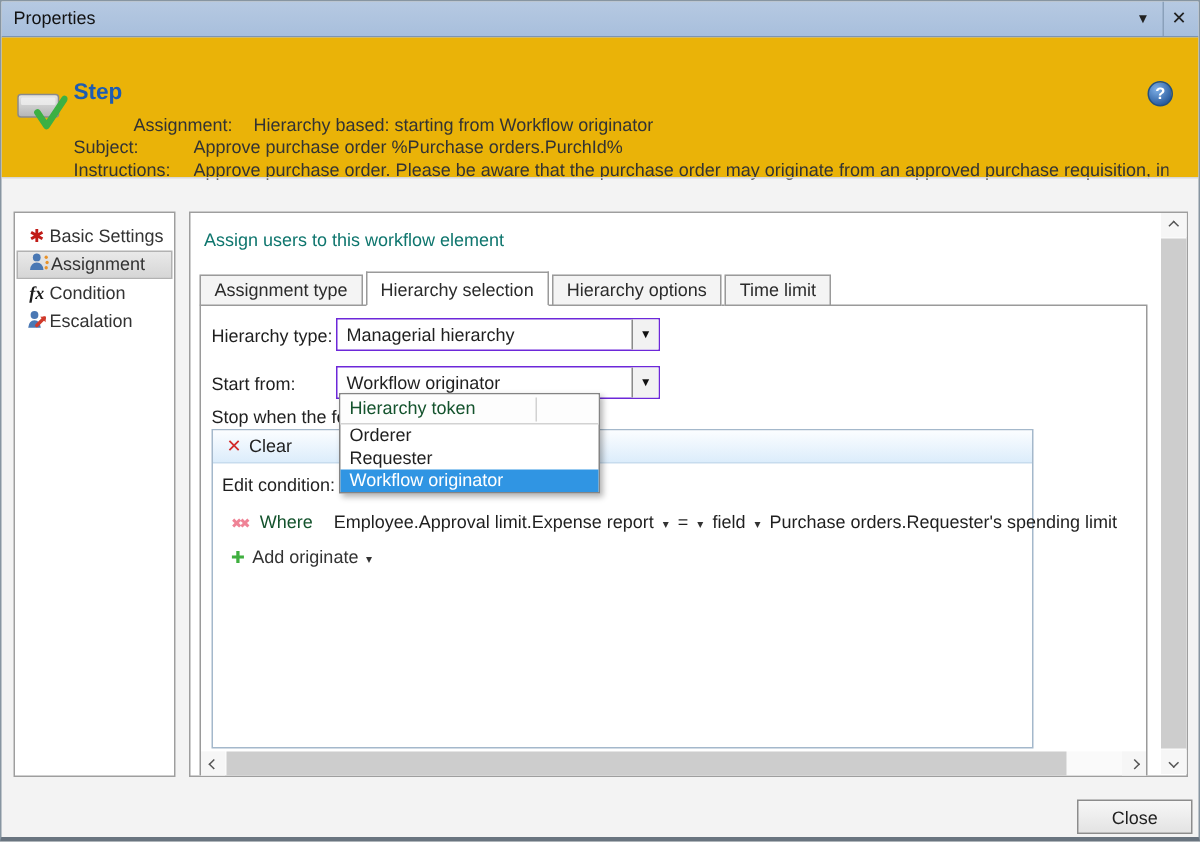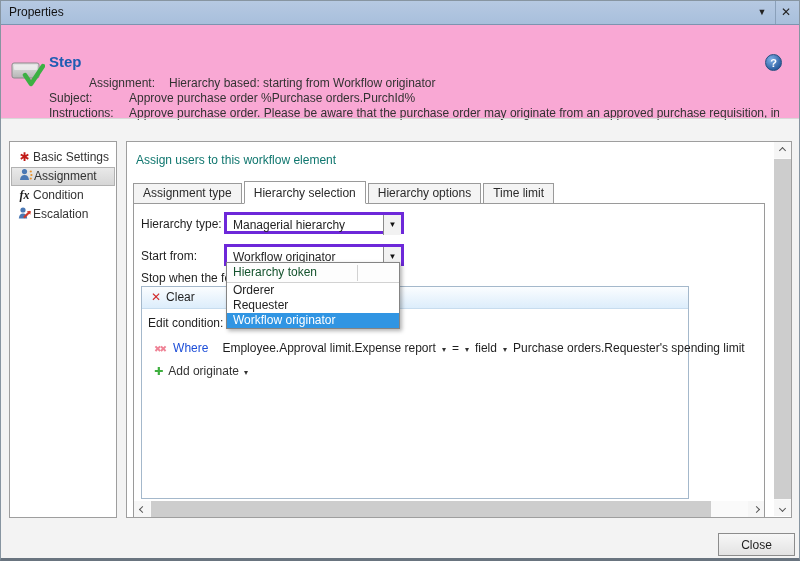--- a/index.html
+++ b/index.html
@@ -10,21 +10,21 @@
 
   
   .titlebar { position:absolute; left:0; top:0; width:100%; height:24px; background:linear-gradient(#b6c9e2,#a8bfdc);
               border-bottom:1px solid #7d94b0; }
   .titlebar .title { position:absolute; left:8px; top:0; line-height:23px; color:#121212; }
   .tb-menu { position:absolute; right:27px; top:0; width:20px; height:23px; text-align:center; line-height:23px; font-size:9px; color:#222; cursor:default; }
   .tb-div { position:absolute; right:23px; top:0; width:1px; height:23px; background:#8aa0ba; }
   .tb-close { position:absolute; right:3px; top:0; width:20px; height:23px; text-align:center; line-height:23px; font-size:12px; color:#222; cursor:default; }
 
   
-  .header { position:absolute; left:0; top:24px; width:100%; height:93px; background:#f9a8d4; }
+  .header { position:absolute; left:0; top:24px; width:100%; height:93px; background:#eab308; }
   .hdr-sep { position:absolute; left:0; top:117px; width:100%; height:1px; background:#d8d8d8; }
   .step-icon { position:absolute; left:10px; top:34px; }
   .step-title { position:absolute; left:48px; top:28px; font-size:15px; font-weight:bold; color:#1d5cb2; }
   .hdr-row { position:absolute; left:48px; width:740px; height:15px; white-space:nowrap; }
   .hdr-row .lbl { display:inline-block; width:80px; color:#333; vertical-align:top; }
   .hdr-row .val { display:inline-block; max-width:650px; overflow:hidden; text-overflow:clip; color:#333; vertical-align:top; white-space:nowrap; }
   .row0 { top:51px;margin-left:40px; } .row1 { top:66px; } .row2 { top:81px; }
   .help-icon { position:absolute; right:17px; top:29px; width:17px; height:17px; border-radius:50%;
                background:radial-gradient(circle at 35% 30%, #7fb0e8, #2a5c9e 75%); color:#fff; font-weight:bold;
                font-size:11px; text-align:center; line-height:17px; border:1px solid #23507f; }
@@ -39,34 +39,34 @@
 
   
   .main { position:absolute; left:125px; top:140px; width:666px; height:377px; background:#fff; border:1px solid #9e9e9e; }
   .section-title { position:absolute; left:9px; top:11px; color:#0f766e; }
   .tabs { position:absolute; left:6px; top:39px; height:23px; display:flex; align-items:flex-end; z-index:3; }
   .tab { height:21px; line-height:19px; padding:0 9px; border:1px solid #9a9a9a; background:#f4f4f4; margin-right:2px; color:#2b2b2b; white-space:nowrap; }
   .tab.active { height:23px; line-height:22px; background:#fff; border-bottom:1px solid #fff; }
   .tabpage { position:absolute; left:6px; top:61px; width:632px; height:314px; border:1px solid #9a9a9a; background:#fff; }
 
   .fld-lbl { position:absolute; left:7px; color:#1f1f1f; white-space:nowrap; }
-  .combo { position:absolute; left:90px; width:180px; height:22px; border:3px solid #6d28d9; background:#fff; }
+  .combo { position:absolute; left:90px; width:216px; height:22px; border:1px solid #6d28d9; background:#fff; }
   .combo .cv { position:absolute; left:6px; top:0; line-height:20px; color:#1f1f1f; white-space:nowrap; }
   .combo .cbtn { position:absolute; right:0; top:0; width:18px; height:20px; background:#f2f2f2; border-left:1px solid #8a8a8a; text-align:center; line-height:20px; font-size:8px; color:#111; }
   .stop-lbl { position:absolute; left:7px; top:67px; color:#1f1f1f; white-space:nowrap; }
 
   
   .gbox { position:absolute; left:7px; top:82px; width:548px; height:213px; border:1px solid #a4b8cb; background:#fff; }
   .clear-bar { position:absolute; left:0; top:0; width:100%; height:22px; background:linear-gradient(#fbfdff,#dcedfb); border-bottom:1px solid #c7dcee; line-height:21px; padding-left:9px; white-space:nowrap; }
   .clear-x { color:#d22b2b; font-weight:bold; font-size:12px; margin-right:5px; }
   .clear-t { color:#1f1f1f; }
   .editcond { position:absolute; left:6px; top:29px; color:#1f1f1f; }
   .where-row { position:absolute; left:12px; top:54px; white-space:nowrap; }
   .where-x { color:#ef8396; font-size:9px; font-weight:bold; letter-spacing:-2px; margin-right:8px; }
-  .where-link { color:#1d4ed8; margin-right:14px; }
+  .where-link { color:#14532d; margin-right:14px; }
   .cond-part { color:#1f1f1f; }
   .darr { font-size:8px; color:#333; margin:0 6px; }
   .addcond { position:absolute; left:12px; top:77px; white-space:nowrap; }
   .add-plus { color:#3faf3f; font-weight:bold; font-size:11px; margin-right:5px; }
   .addcond .darr { margin:0 0 0 5px; }
 
   
   .chev { display:inline-block; width:5px; height:5px; border-right:1px solid #555; border-bottom:1px solid #555; }
   .chev.left { transform:rotate(135deg); } .chev.right { transform:rotate(-45deg); }
   .chev.up { transform:rotate(-135deg); } .chev.down { transform:rotate(45deg); }

